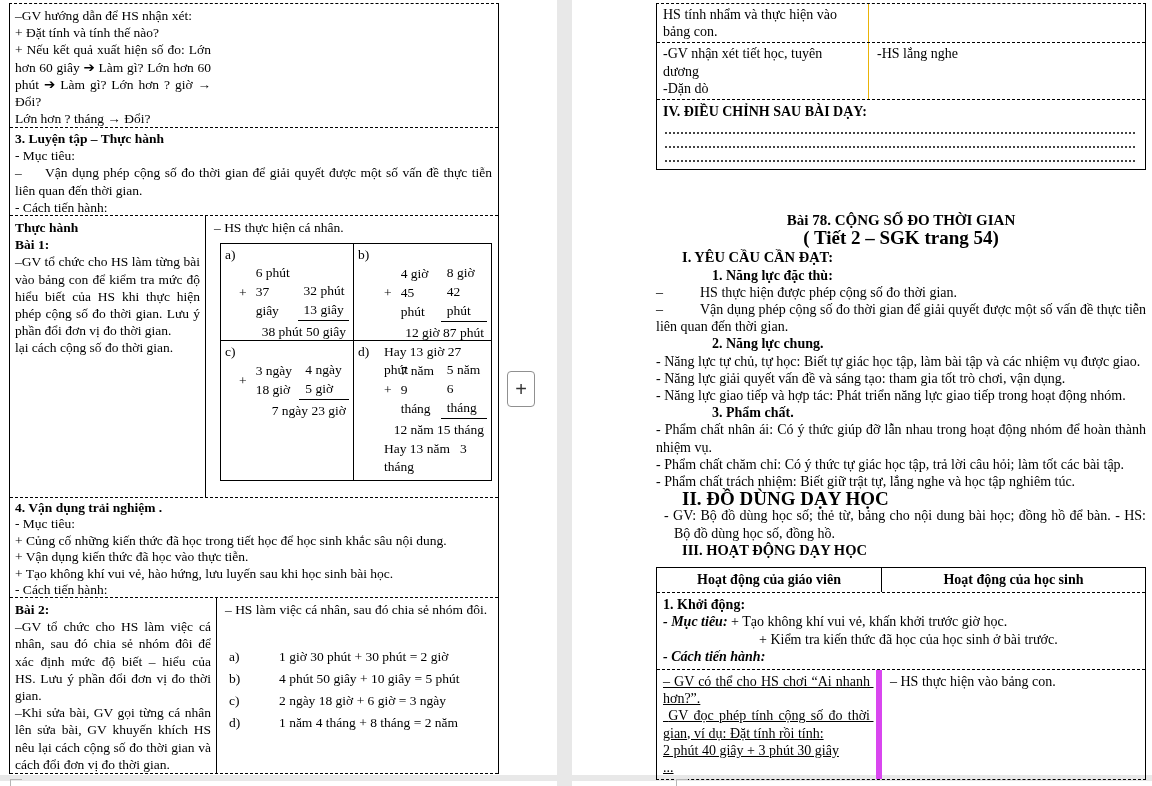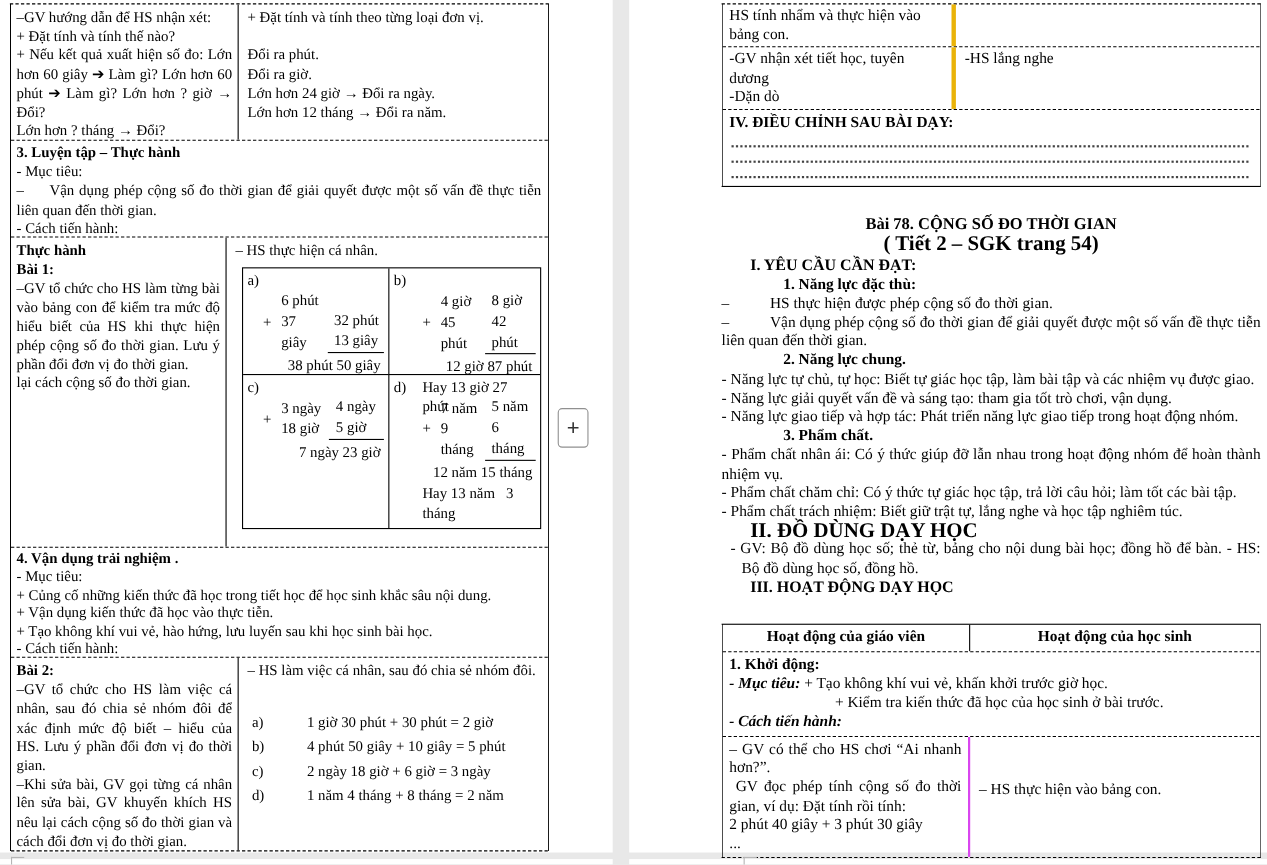--- a/index.html
+++ b/index.html
@@ -54,66 +54,60 @@
     display:flex;align-items:center;justify-content:center;
     font-family:"Liberation Sans", sans-serif;font-size:20px;color:#333;cursor:pointer;
   }
   
   .rp{font-size:14px;line-height:17.2px;}
   .tt{
     position:absolute;left:84px;top:3px;width:490px;box-sizing:border-box;
     border:1px solid #000;border-top:1px dashed #000;
   }
   .ttrow{display:flex;border-bottom:1px dashed #000;}
-  .ttl{width:212px;box-sizing:border-box;border-right:4px solid #eab308;padding:2px 8px 2px 6px;}
+  .ttl{width:212px;box-sizing:border-box;border-right:1px solid #eab308;padding:2px 8px 2px 6px;}
   .ttr{flex:1;padding:2px 8px;}
   .tt-iv{padding:3px 6px 7px 6px;}
   .dotline{border-bottom:2px dotted #444;height:12px;margin:0 4px 0 2px;}
-  .lesson{position:absolute;left:84px;top:196px;width:490px;}
+  .lesson{position:absolute;left:84px;top:212px;width:490px;}
   .tcenter{text-align:center;font-weight:bold;}
   .h-ind{padding-left:26px;font-weight:bold;}
   .h-sub{padding-left:56px;font-weight:bold;}
   .li{text-align:justify;}
   .just{text-align:justify;}
   
   .at{
     position:absolute;left:84px;top:567px;width:490px;box-sizing:border-box;
     border:1px solid #000;border-bottom:1px dashed #000;
   }
   .at-hdr{display:flex;font-weight:bold;text-align:center;}
   .at-hdr .hc1{width:225px;box-sizing:border-box;border-right:1px solid #000;padding:3px 0 4px 0;}
   .at-hdr .hc2{flex:1;padding:3px 0 4px 0;}
   .at-sec{border-top:1px dashed #000;padding:3px 6px 4px 6px;}
   .at-row{display:flex;border-top:1px dashed #000;min-height:108px;}
-  .at-gv{width:225px;box-sizing:border-box;border-right:2px solid #d946ef;padding:3px 6px;text-align:justify;}
-  .at-hs{flex:1;padding:3px 8px;margin-top:37px;}
+  .at-gv{width:225px;box-sizing:border-box;border-right:6px solid #d946ef;padding:3px 6px;text-align:justify;text-decoration:underline;}
+  .at-hs{flex:1;padding:3px 8px;}
   .indent-kt{padding-left:96px;}
   
   .next-strip{position:absolute;top:781px;height:5px;background:#fff;}
   #next-left{left:0;width:557px;}
   #next-right{left:572px;width:580px;}
   .corner{position:absolute;top:779px;width:11px;height:7px;border-left:1px solid #b5b5b5;border-top:1px solid #b5b5b5;}
 </style>
 </head>
 <body>
 
 <div class="page" id="left-page">
   <div class="lp-table">
 
     <div class="lrow" style="height:124px;">
       <div class="lcell-l ml">–GV hướng dẫn để HS nhận xét:
 + Đặt tính và tính thế nào?
 + Nếu kết quả xuất hiện số đo: Lớn hơn 60 giây ➔ Làm gì? Lớn hơn 60 phút ➔ Làm gì? Lớn hơn ? giờ → Đổi?
 Lớn hơn ? tháng → Đổi?</div>
-      <div class="lcell-r ml">+ Đặt tính và tính theo từng loại đơn vị.
-
-Đổi ra phút.
-Đổi ra giờ.
-Lớn hơn 24 giờ → Đổi ra ngày.
-Lớn hơn 12 tháng → Đổi ra năm.</div>
     </div>
 
     <div class="lrow" style="height:88px;">
       <div class="lmerged">
         <p class="bold">3. Luyện tập – Thực hành</p>
         <p>- Mục tiêu:</p>
         <p class="li"><span class="tabdash">–</span><span>Vận dụng phép cộng số đo thời gian để giải quyết được một số vấn đề thực tiễn liên quan đến thời gian.</span></p>
         <p>- Cách tiến hành:</p>
       </div>
     </div>

